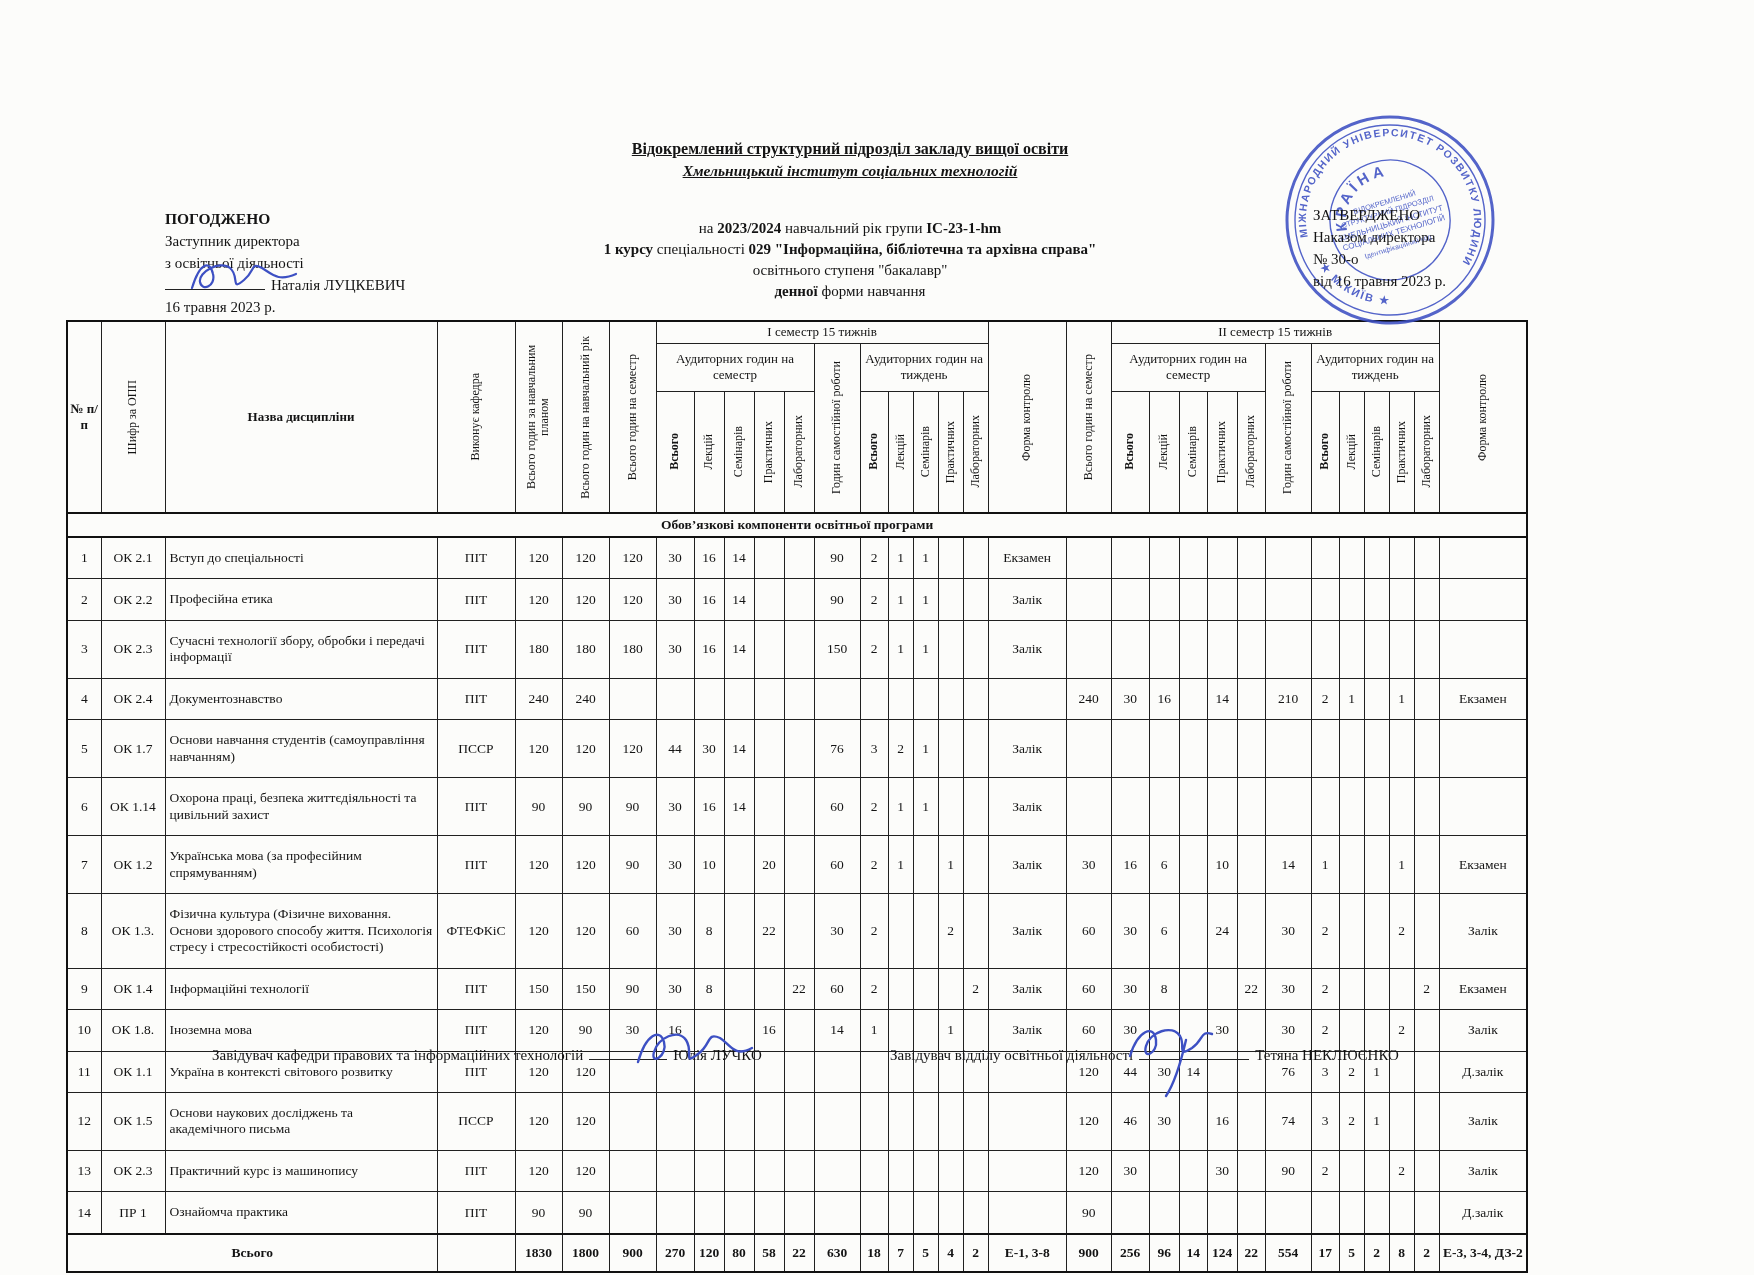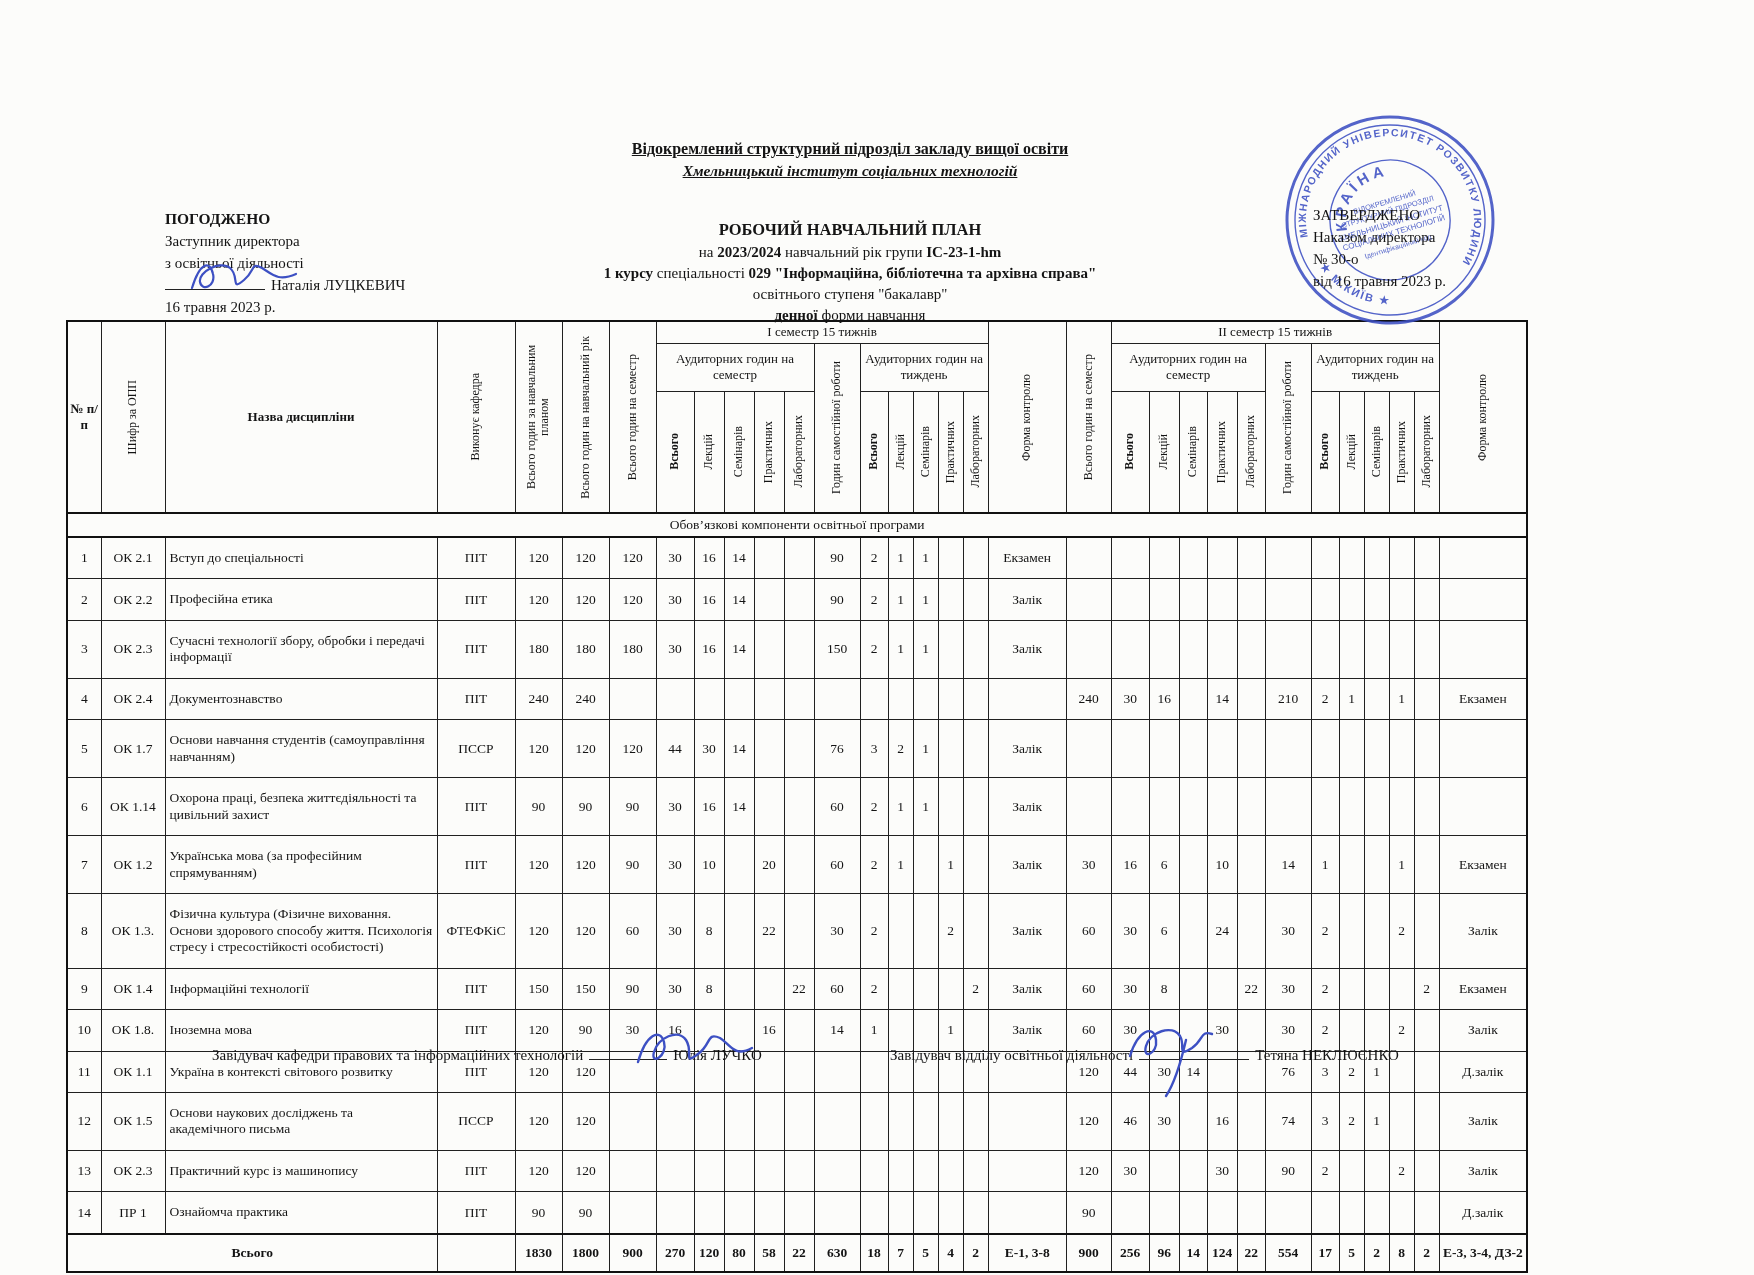--- a/index.html
+++ b/index.html
@@ -23,39 +23,38 @@
   th,td{border:1px solid #202020;padding:1px;overflow:hidden;}
   thead th{font-weight:normal;font-size:13px;vertical-align:middle;text-align:center;}
   thead tr.r1{height:22px;} thead tr.r2{height:48px;} thead tr.r3{height:122px;}
   thead{border-bottom:2px solid #111;}
   .bold{font-weight:bold;}
   .vert{display:inline-block;writing-mode:vertical-rl;transform:rotate(180deg);
         font-size:12px;line-height:1.12;max-height:172px;vertical-align:middle;}
   .r3 .vert{max-height:118px;}
   td.c{text-align:center;font-size:13.5px;}
   td.name{text-align:left;font-size:13.5px;padding:12px 4px;line-height:1.22;}
-  tr.section-row td{font-weight:normal;text-align:center;font-size:13.5px;height:18px;border-bottom:2px solid #111;}
+  tr.section-row td{font-weight:bold;text-align:center;font-size:13.5px;height:18px;border-bottom:2px solid #111;}
   tr.totals td{font-weight:bold;font-size:13.5px;height:34px;border-top:2px solid #111;}
   tbody tr{height:24px;}
   
   .foot{position:absolute;font-size:15px;z-index:3;}
   .foot .u{display:inline-block;width:78px;border-bottom:1px solid #222;height:13px;margin:0 6px;}
 </style>
 </head>
 <body>
 
 <div class="page">
 
   <div class="org-block">
     <div class="l1">Відокремлений структурний підрозділ закладу вищої освіти</div>
     <div class="l3">Хмельницький інститут соціальних технологій</div>
   </div>
 
   <div class="doc-block">
-    <div class="t">РОБОЧИЙ НАВЧАЛЬНИЙ ПЛАН</div>
     <div><span>на </span><b>2023/2024</b><span> навчальний рік групи </span><b>ІС-23-1-hm</b></div>
     <div><b>1 курсу</b><span> спеціальності </span><b>029 "Інформаційна, бібліотечна та архівна справа"</b></div>
     <div>освітнього ступеня "бакалавр"</div>
     <div><b>денної</b><span> форми навчання</span></div>
   </div>
 
   <div class="agreed">
     <div class="t">ПОГОДЖЕНО</div>
     <div>Заступник директора</div>
     <div>з освітньої діяльності</div>

